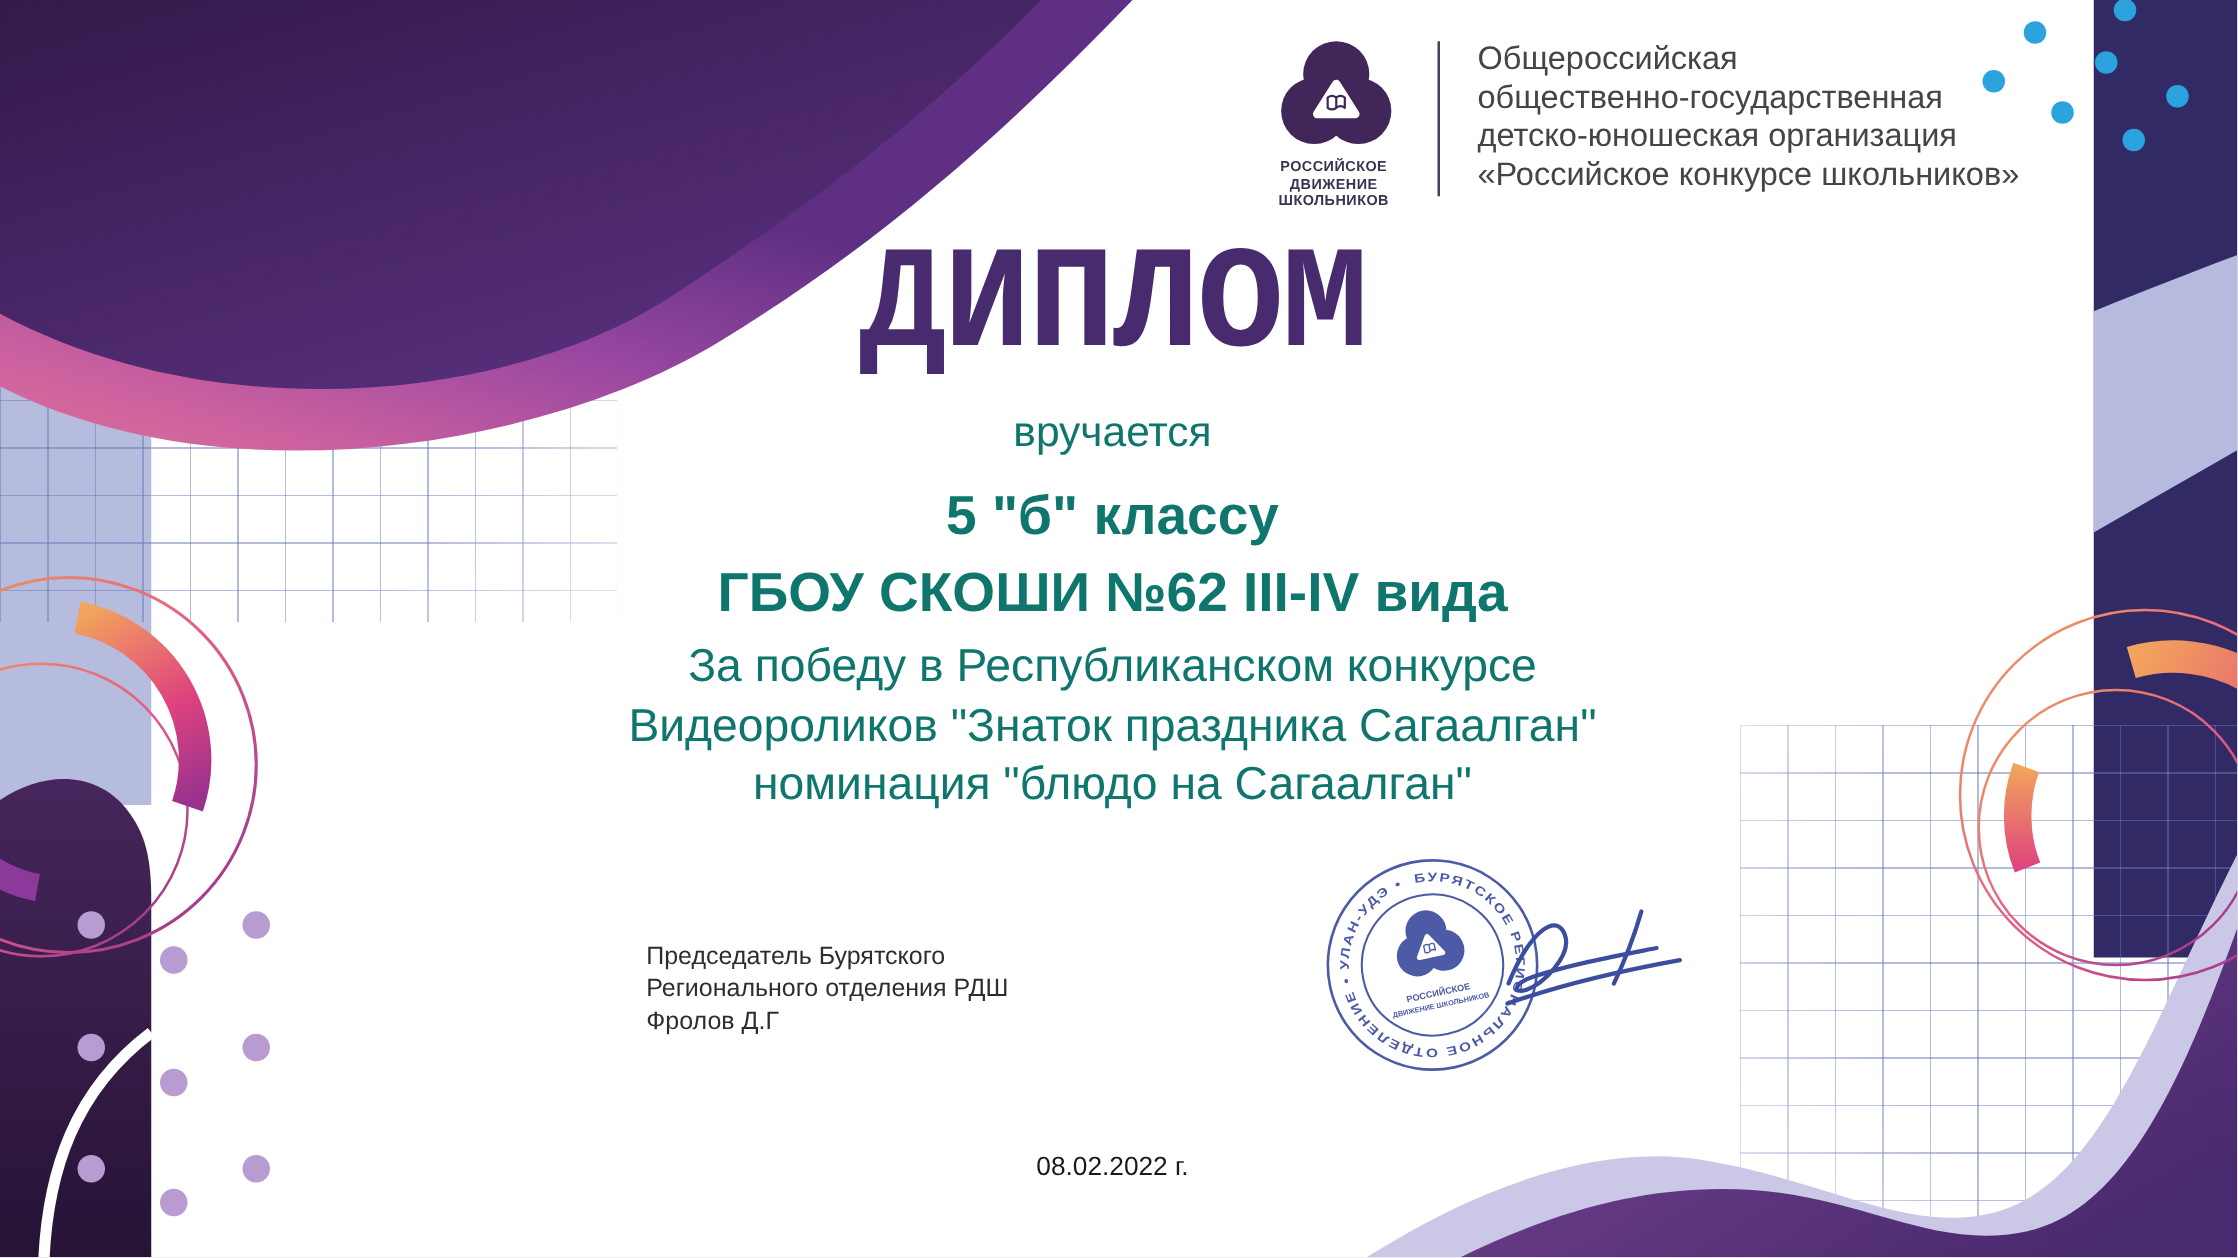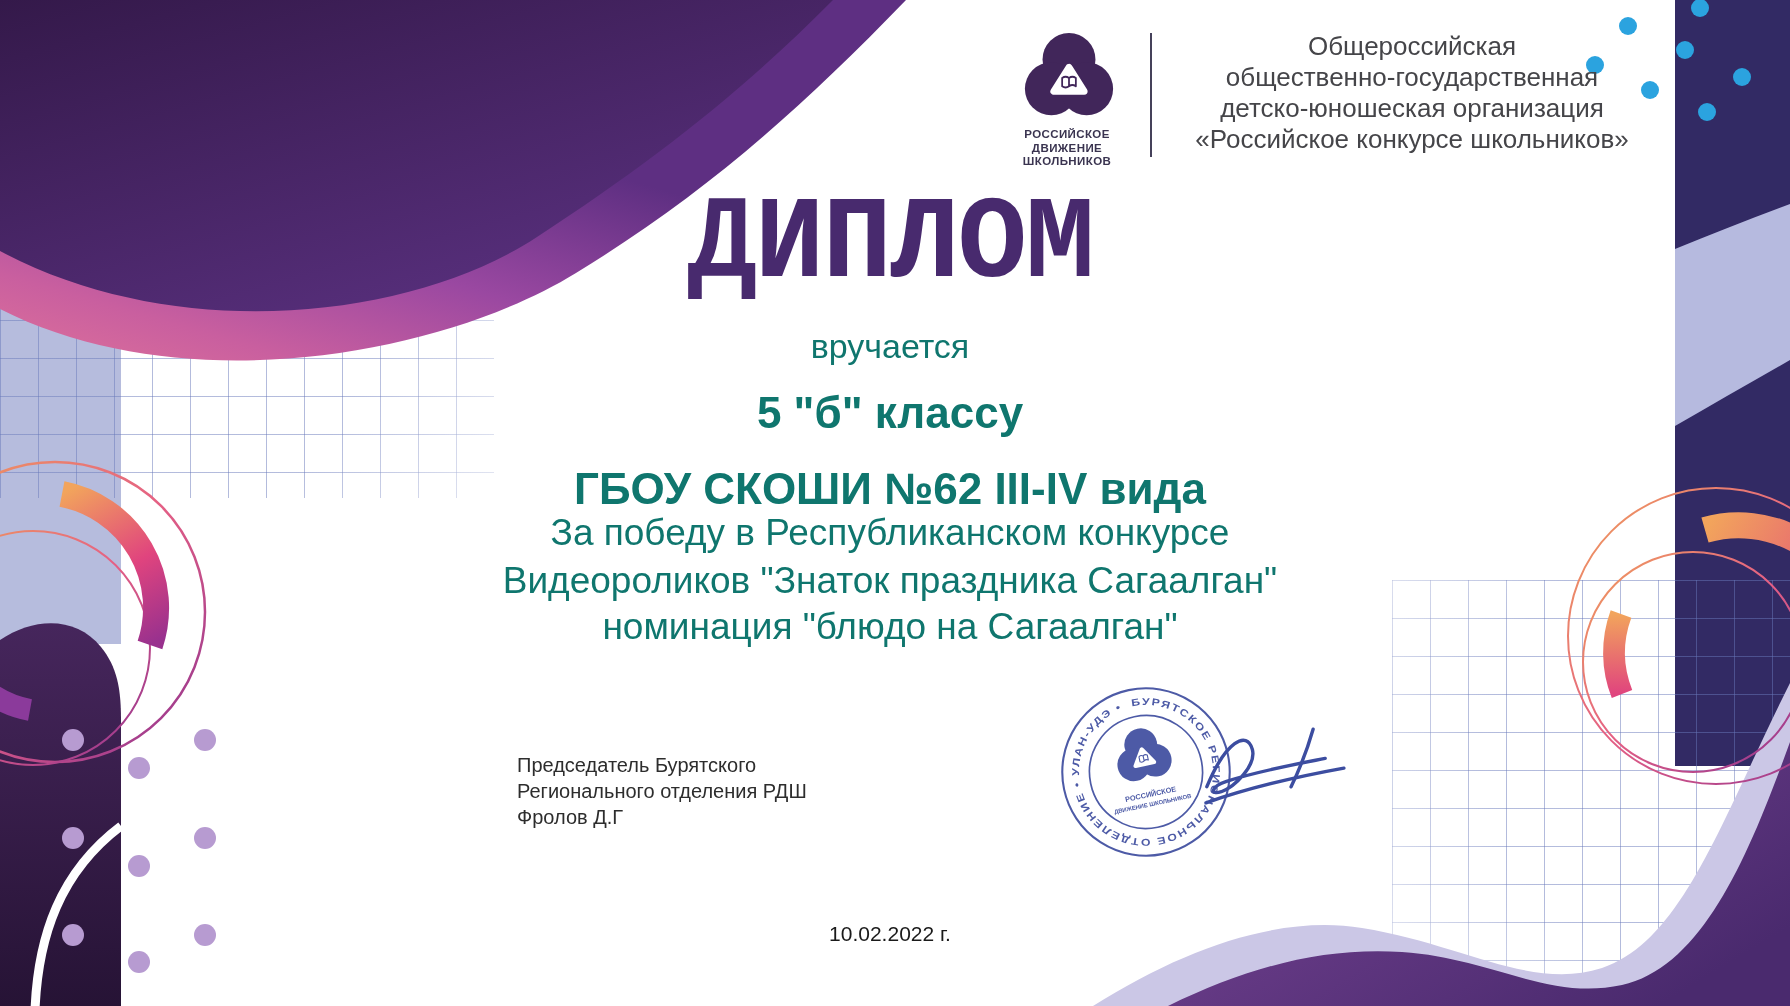--- a/index.html
+++ b/index.html
@@ -31,30 +31,30 @@
 
   
   .logo-caption{
     left:988px;top:128px;width:158px;text-align:center;
     font-size:11.5px;line-height:13.5px;font-weight:700;letter-spacing:.4px;
     color:#3a3450;
   }
   .hdr-divider{left:1150px;top:33px;width:2px;height:124px;background:#45415a;}
   .org-name{
     left:1182px;top:31px;width:460px;
-    font-size:26px;line-height:31px;font-weight:400;color:#454549;text-align:center;
+    font-size:26px;line-height:31px;font-weight:400;color:#454549;
   }
 
   
   .center-col{left:90px;width:1600px;text-align:center;color:#0f766e;}
   .title{top:190px;font-family:Liberation Mono, monospace;font-weight:700;
          font-size:116px;line-height:110px;letter-spacing:-2px;color:#482a6e;}
   .subtitle{top:327px;font-size:34px;}
   .recip1{top:388px;font-size:44px;font-weight:700;}
-  .recip2{top:464px;font-size:44px;font-weight:700;}
+  .recip2{top:450px;font-size:44px;font-weight:700;}
   .reason1{top:512px;font-size:37px;}
   .reason2{top:560px;font-size:37px;}
   .reason3{top:606px;font-size:37px;}
 
   .sig-block{left:517px;top:731px;width:330px;font-size:20px;line-height:26px;color:#2d2d2d;margin-top:21px;}
   .date-line{top:922px;font-size:21px;color:#1a1a1a;}
 
   .stamp-wrap{left:1056px;top:682px;width:180px;height:180px;opacity:.92;}
   .autograph{left:1196px;top:726px;width:156px;height:92px;transform:rotate(-4deg);}
 </style>
@@ -217,15 +217,15 @@
   </svg>
 
   <svg class="abs autograph" viewBox="0 0 156 92">
     <g fill="none" stroke="#3c4da0" stroke-width="3.4" stroke-linecap="round">
       <path d="M10 56 C32 12 54 2 58 22 C61 38 38 58 24 62 C12 65 14 56 30 52 C62 44 98 40 130 36"></path>
       <path d="M120 6 C112 28 102 48 94 62"></path>
       <path d="M8 72 C52 60 102 52 148 47"></path>
     </g>
   </svg>
 
-  <div class="abs center-col date-line">10.02.2022 г.</div>
+  <div class="abs center-col date-line">08.02.2022 г.</div>
 
 </div>
 
 </body></html>

